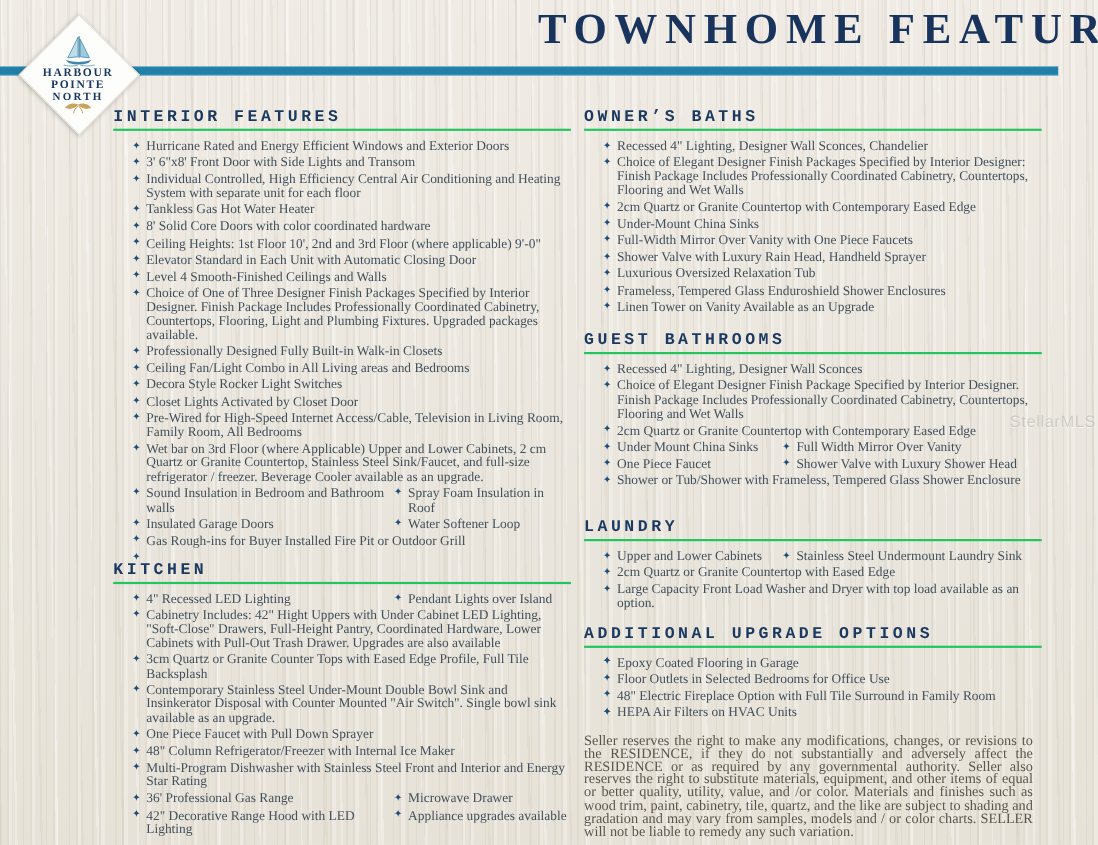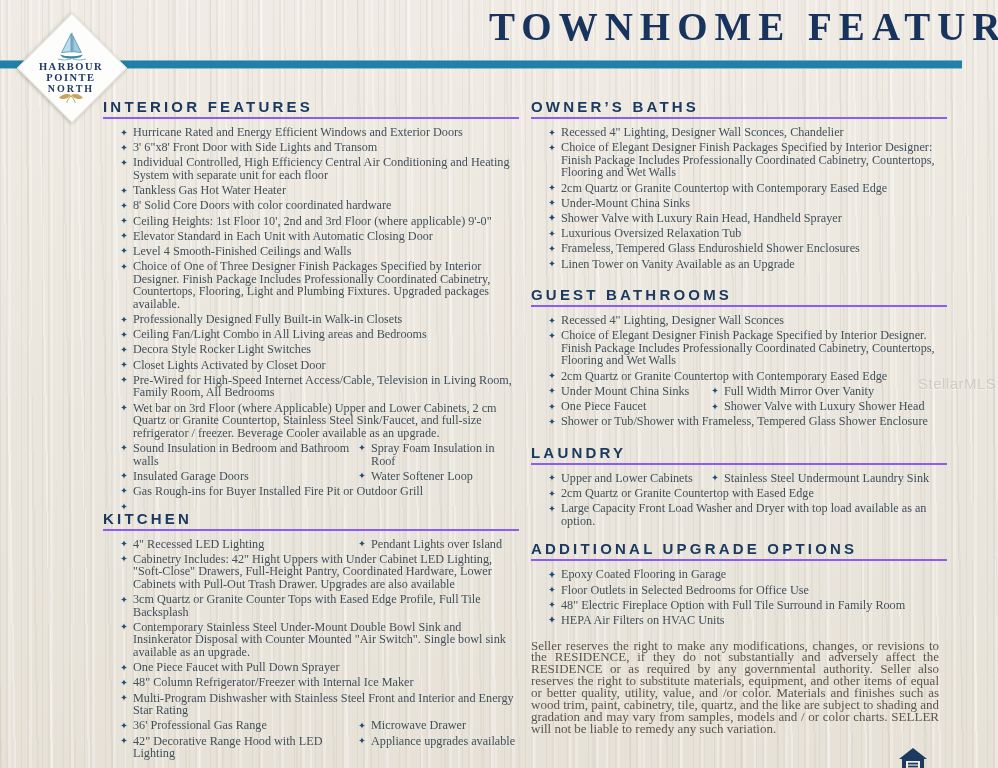--- a/index.html
+++ b/index.html
@@ -27,22 +27,22 @@
     flex-direction:column;align-items:center;justify-content:center;text-align:center;}
   .logo-line1,.logo-line2{font-family:"Liberation Serif",serif;color:#1c3a60;font-size:10.5px;
     font-weight:bold;letter-spacing:1.5px;line-height:11.5px;}
   .logo-line3{font-family:"Liberation Serif",serif;color:#1c3a60;font-size:10px;
     font-weight:bold;letter-spacing:2px;line-height:9px;}
   
   .col{position:absolute;top:98px;z-index:2;}
   .col-left{left:103px;width:416px;}
   .col-right{left:531px;width:416px;}
   .feat-section{margin-bottom:13px;}
-  .sec-heading{margin:0 0 7px 0;padding-bottom:2px;border-bottom:2px solid #8b5cf6;
-    font-family:Liberation Sans, sans-serif;font-weight:bold;font-size:15px;
+  .sec-heading{margin:0 0 7px 0;padding-bottom:2px;border-bottom:2px solid #22c55e;
+    font-family:Liberation Mono, monospace;font-weight:bold;font-size:15px;
     letter-spacing:3.2px;color:#1c3a60;}
   ul.feat-list{list-style:none;margin:0;padding:0 0 0 17px;}
   ul.feat-list li{position:relative;margin:0 0 2.6px 0;
     font-size:12.2px;line-height:12.6px;color:#41505b;}
   .li-single{padding-left:13px;}
   .bullet{font-family:"DejaVu Sans",sans-serif;color:#1f4d78;font-size:9.5px;
     position:absolute;left:0;top:0.5px;}
   .li-two{display:flex;}
   .cell{position:relative;padding-left:13px;box-sizing:border-box;}
   .li-two.split-wide .cell-l{width:238px;flex:0 0 238px;}
@@ -143,28 +143,28 @@
     </section>
   </div>
 <div class="col col-right" id="col-right">
     <section class="feat-section" style="margin-bottom: 16px;">
       <h2 class="sec-heading">OWNER’S BATHS</h2>
       <ul class="feat-list">
         <li class="li-single"><span class="bullet">✦</span><span>Recessed 4" Lighting, Designer Wall Sconces, Chandelier</span></li>
         <li class="li-single"><span class="bullet">✦</span><span>Choice of Elegant Designer Finish Packages Specified by Interior Designer: Finish Package Includes Professionally Coordinated Cabinetry, Countertops, Flooring and Wet Walls</span></li>
         <li class="li-single"><span class="bullet">✦</span><span>2cm Quartz or Granite Countertop with Contemporary Eased Edge</span></li>
         <li class="li-single"><span class="bullet">✦</span><span>Under-Mount China Sinks</span></li>
-        <li class="li-single"><span class="bullet">✦</span></li>
+        <li class="li-single"><span class="bullet">✦</span><span>Full-Width Mirror Over Vanity with One Piece Faucets</span></li>
         <li class="li-single"><span class="bullet">✦</span><span>Shower Valve with Luxury Rain Head, Handheld Sprayer</span></li>
         <li class="li-single"><span class="bullet">✦</span><span>Luxurious Oversized Relaxation Tub</span></li>
         <li class="li-single"><span class="bullet">✦</span><span>Frameless, Tempered Glass Enduroshield Shower Enclosures</span></li>
         <li class="li-single"><span class="bullet">✦</span><span>Linen Tower on Vanity Available as an Upgrade</span></li>
       </ul>
     </section>
-    <section class="feat-section" style="margin-bottom: 16px;">
+    <section class="feat-section" style="margin-bottom: 28px;">
       <h2 class="sec-heading">GUEST BATHROOMS</h2>
       <ul class="feat-list">
         <li class="li-single"><span class="bullet">✦</span><span>Recessed 4" Lighting, Designer Wall Sconces</span></li>
         <li class="li-single"><span class="bullet">✦</span><span>Choice of Elegant Designer Finish Package Specified by Interior Designer. Finish Package Includes Professionally Coordinated Cabinetry, Countertops, Flooring and Wet Walls</span></li>
         <li class="li-single"><span class="bullet">✦</span><span>2cm Quartz or Granite Countertop with Contemporary Eased Edge</span></li>
         <li class="li-two split-narrow">
           <span class="cell cell-l"><span class="bullet">✦</span><span>Under Mount China Sinks</span></span>
           <span class="cell cell-r"><span class="bullet">✦</span><span>Full Width Mirror Over Vanity</span></span>
         </li>
         <li class="li-two split-narrow">

